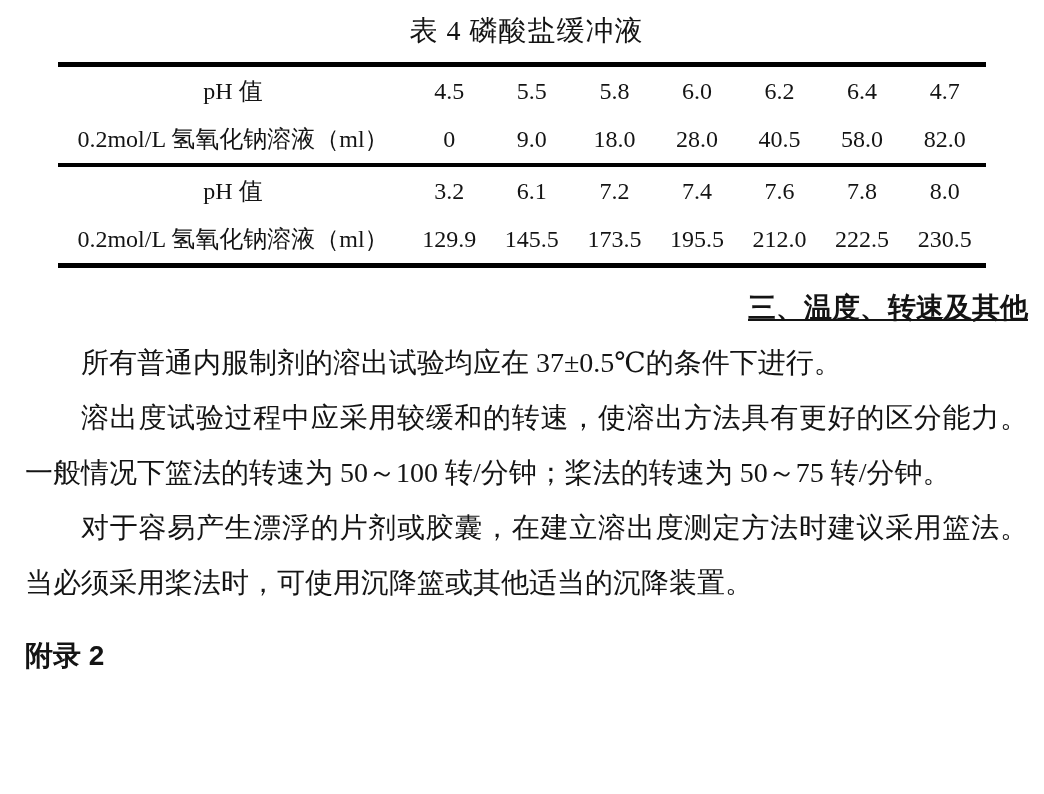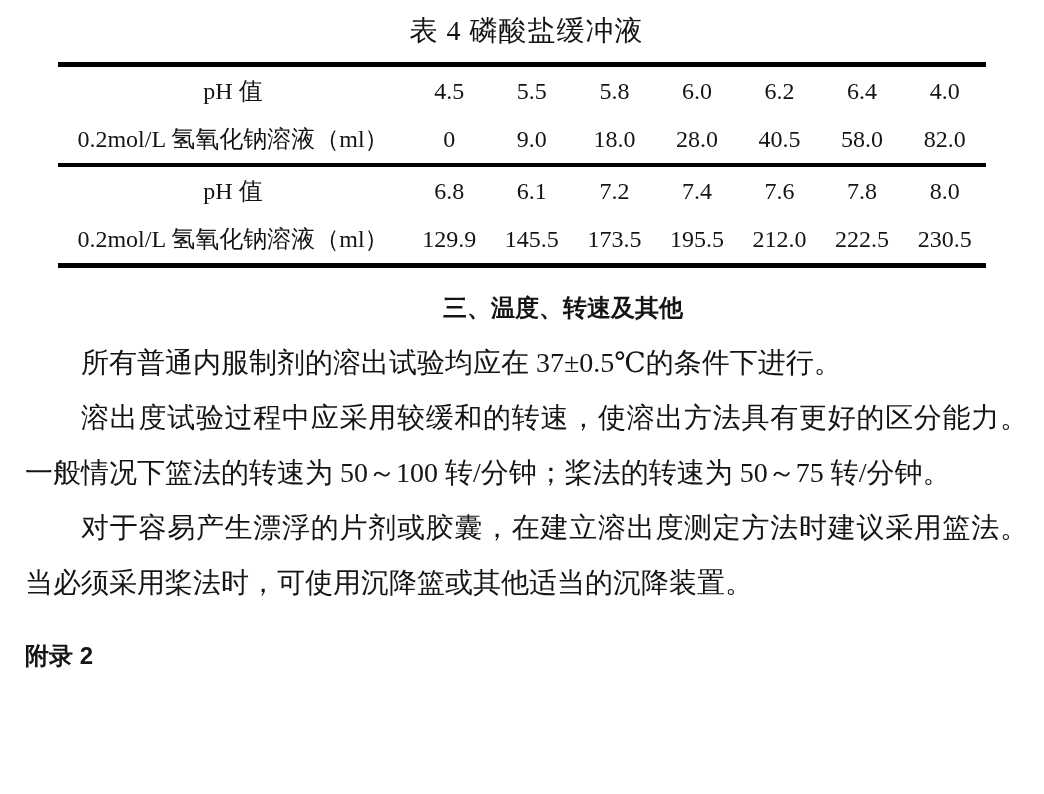--- a/index.html
+++ b/index.html
@@ -43,30 +43,31 @@
     margin-top: 12px;
     font-size: 28px;
     line-height: 55px;
     text-align: justify;
   }
   p.para { margin: 0; text-indent: 2em; }
   .heading {
     margin: 0;
     font-family: "Liberation Sans", "DejaVu Sans", sans-serif;
     font-weight: bold;
-    font-size: 24px;
+    font-size: 28px;
     line-height: 55px;
     text-indent: 73px;
-    text-align: center;
+    text-align: right;
+    text-decoration: underline;
   }
   .appendix {
     margin-top: 18px;
     font-family: "Liberation Sans", "DejaVu Sans", sans-serif;
     font-weight: bold;
-    font-size: 24px;
+    font-size: 28px;
     line-height: 55px;
     text-align: left;
   }
 </style>
 </head>
 <body>
 
 <div class="page">
 
   <div class="doc-title">表 4  磷酸盐缓冲液</div>
@@ -74,37 +75,37 @@
   <table class="buffer-table">
     <tbody class="sec-top">
       <tr>
         <td class="lbl">pH 值</td>
         <td class="val">4.5</td>
         <td class="val">5.5</td>
         <td class="val">5.8</td>
         <td class="val">6.0</td>
         <td class="val">6.2</td>
         <td class="val">6.4</td>
-        <td class="val">4.0</td>
+        <td class="val">4.7</td>
       </tr>
       <tr>
         <td class="lbl">0.2mol/L 氢氧化钠溶液（ml）</td>
         <td class="val">0</td>
         <td class="val">9.0</td>
         <td class="val">18.0</td>
         <td class="val">28.0</td>
         <td class="val">40.5</td>
         <td class="val">58.0</td>
         <td class="val">82.0</td>
       </tr>
     </tbody>
     <tbody>
       <tr>
         <td class="lbl">pH 值</td>
-        <td class="val">6.8</td>
+        <td class="val">3.2</td>
         <td class="val">6.1</td>
         <td class="val">7.2</td>
         <td class="val">7.4</td>
         <td class="val">7.6</td>
         <td class="val">7.8</td>
         <td class="val">8.0</td>
       </tr>
       <tr>
         <td class="lbl">0.2mol/L 氢氧化钠溶液（ml）</td>
         <td class="val">129.9</td>

